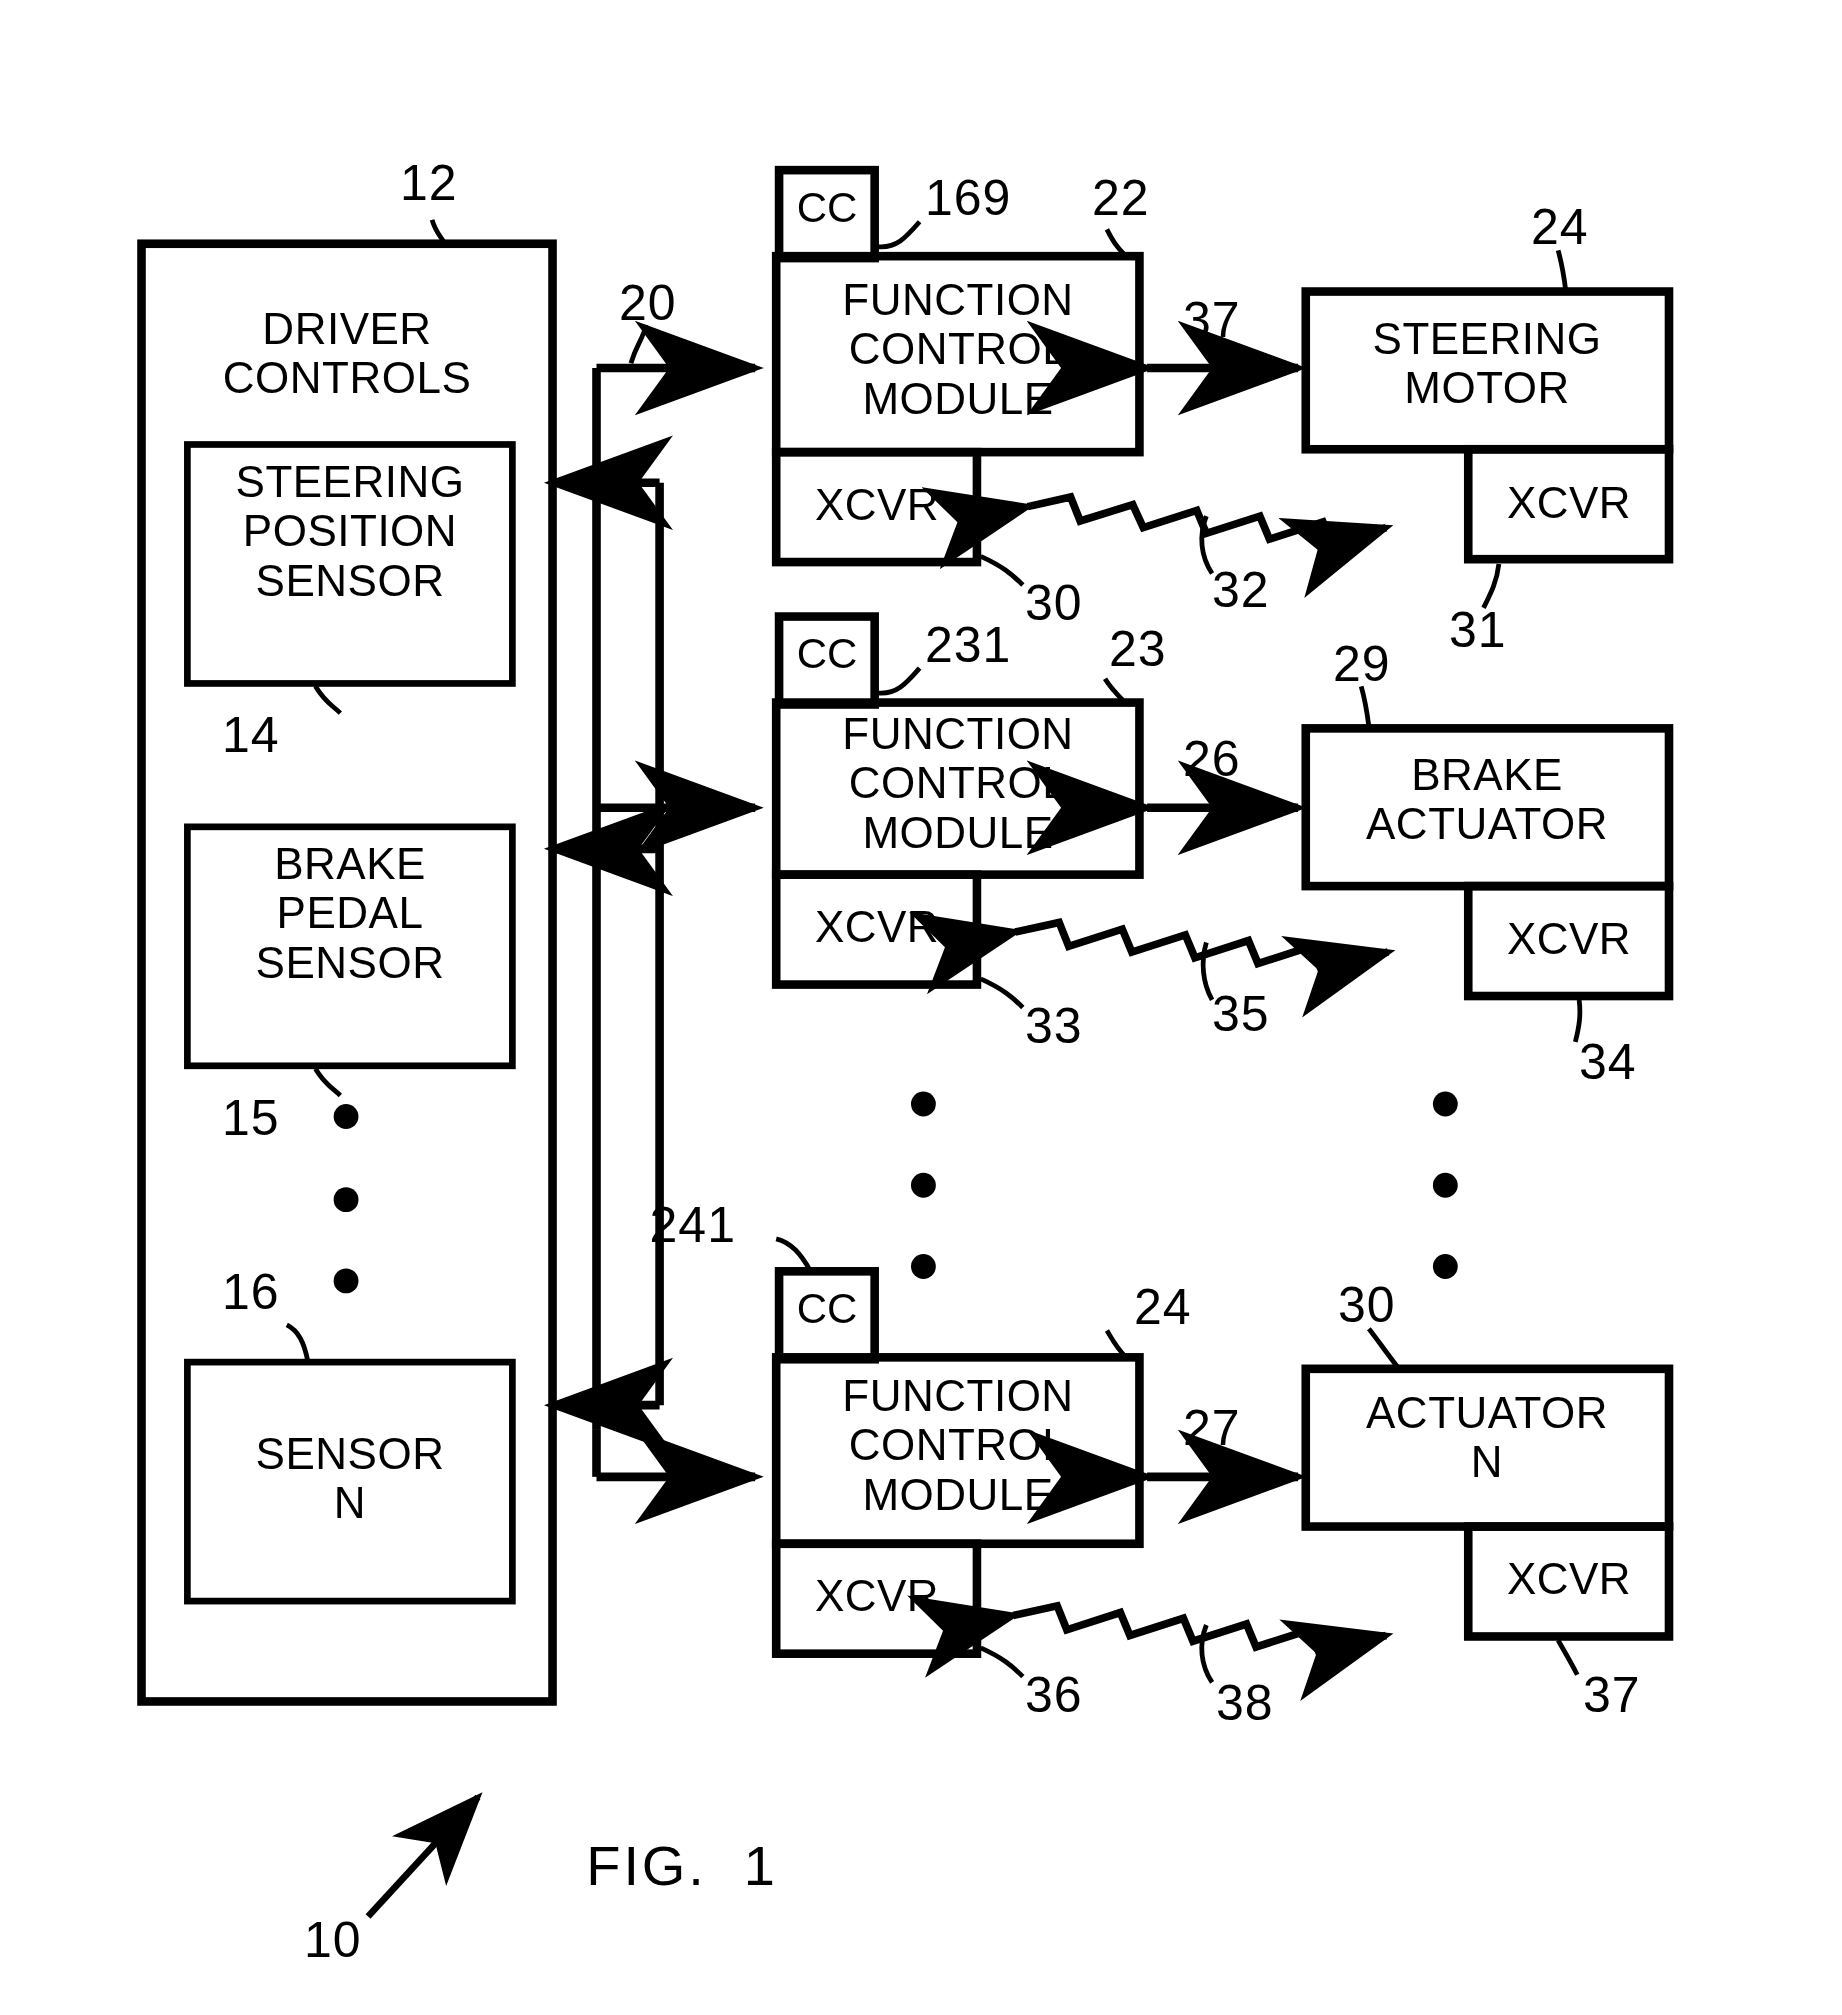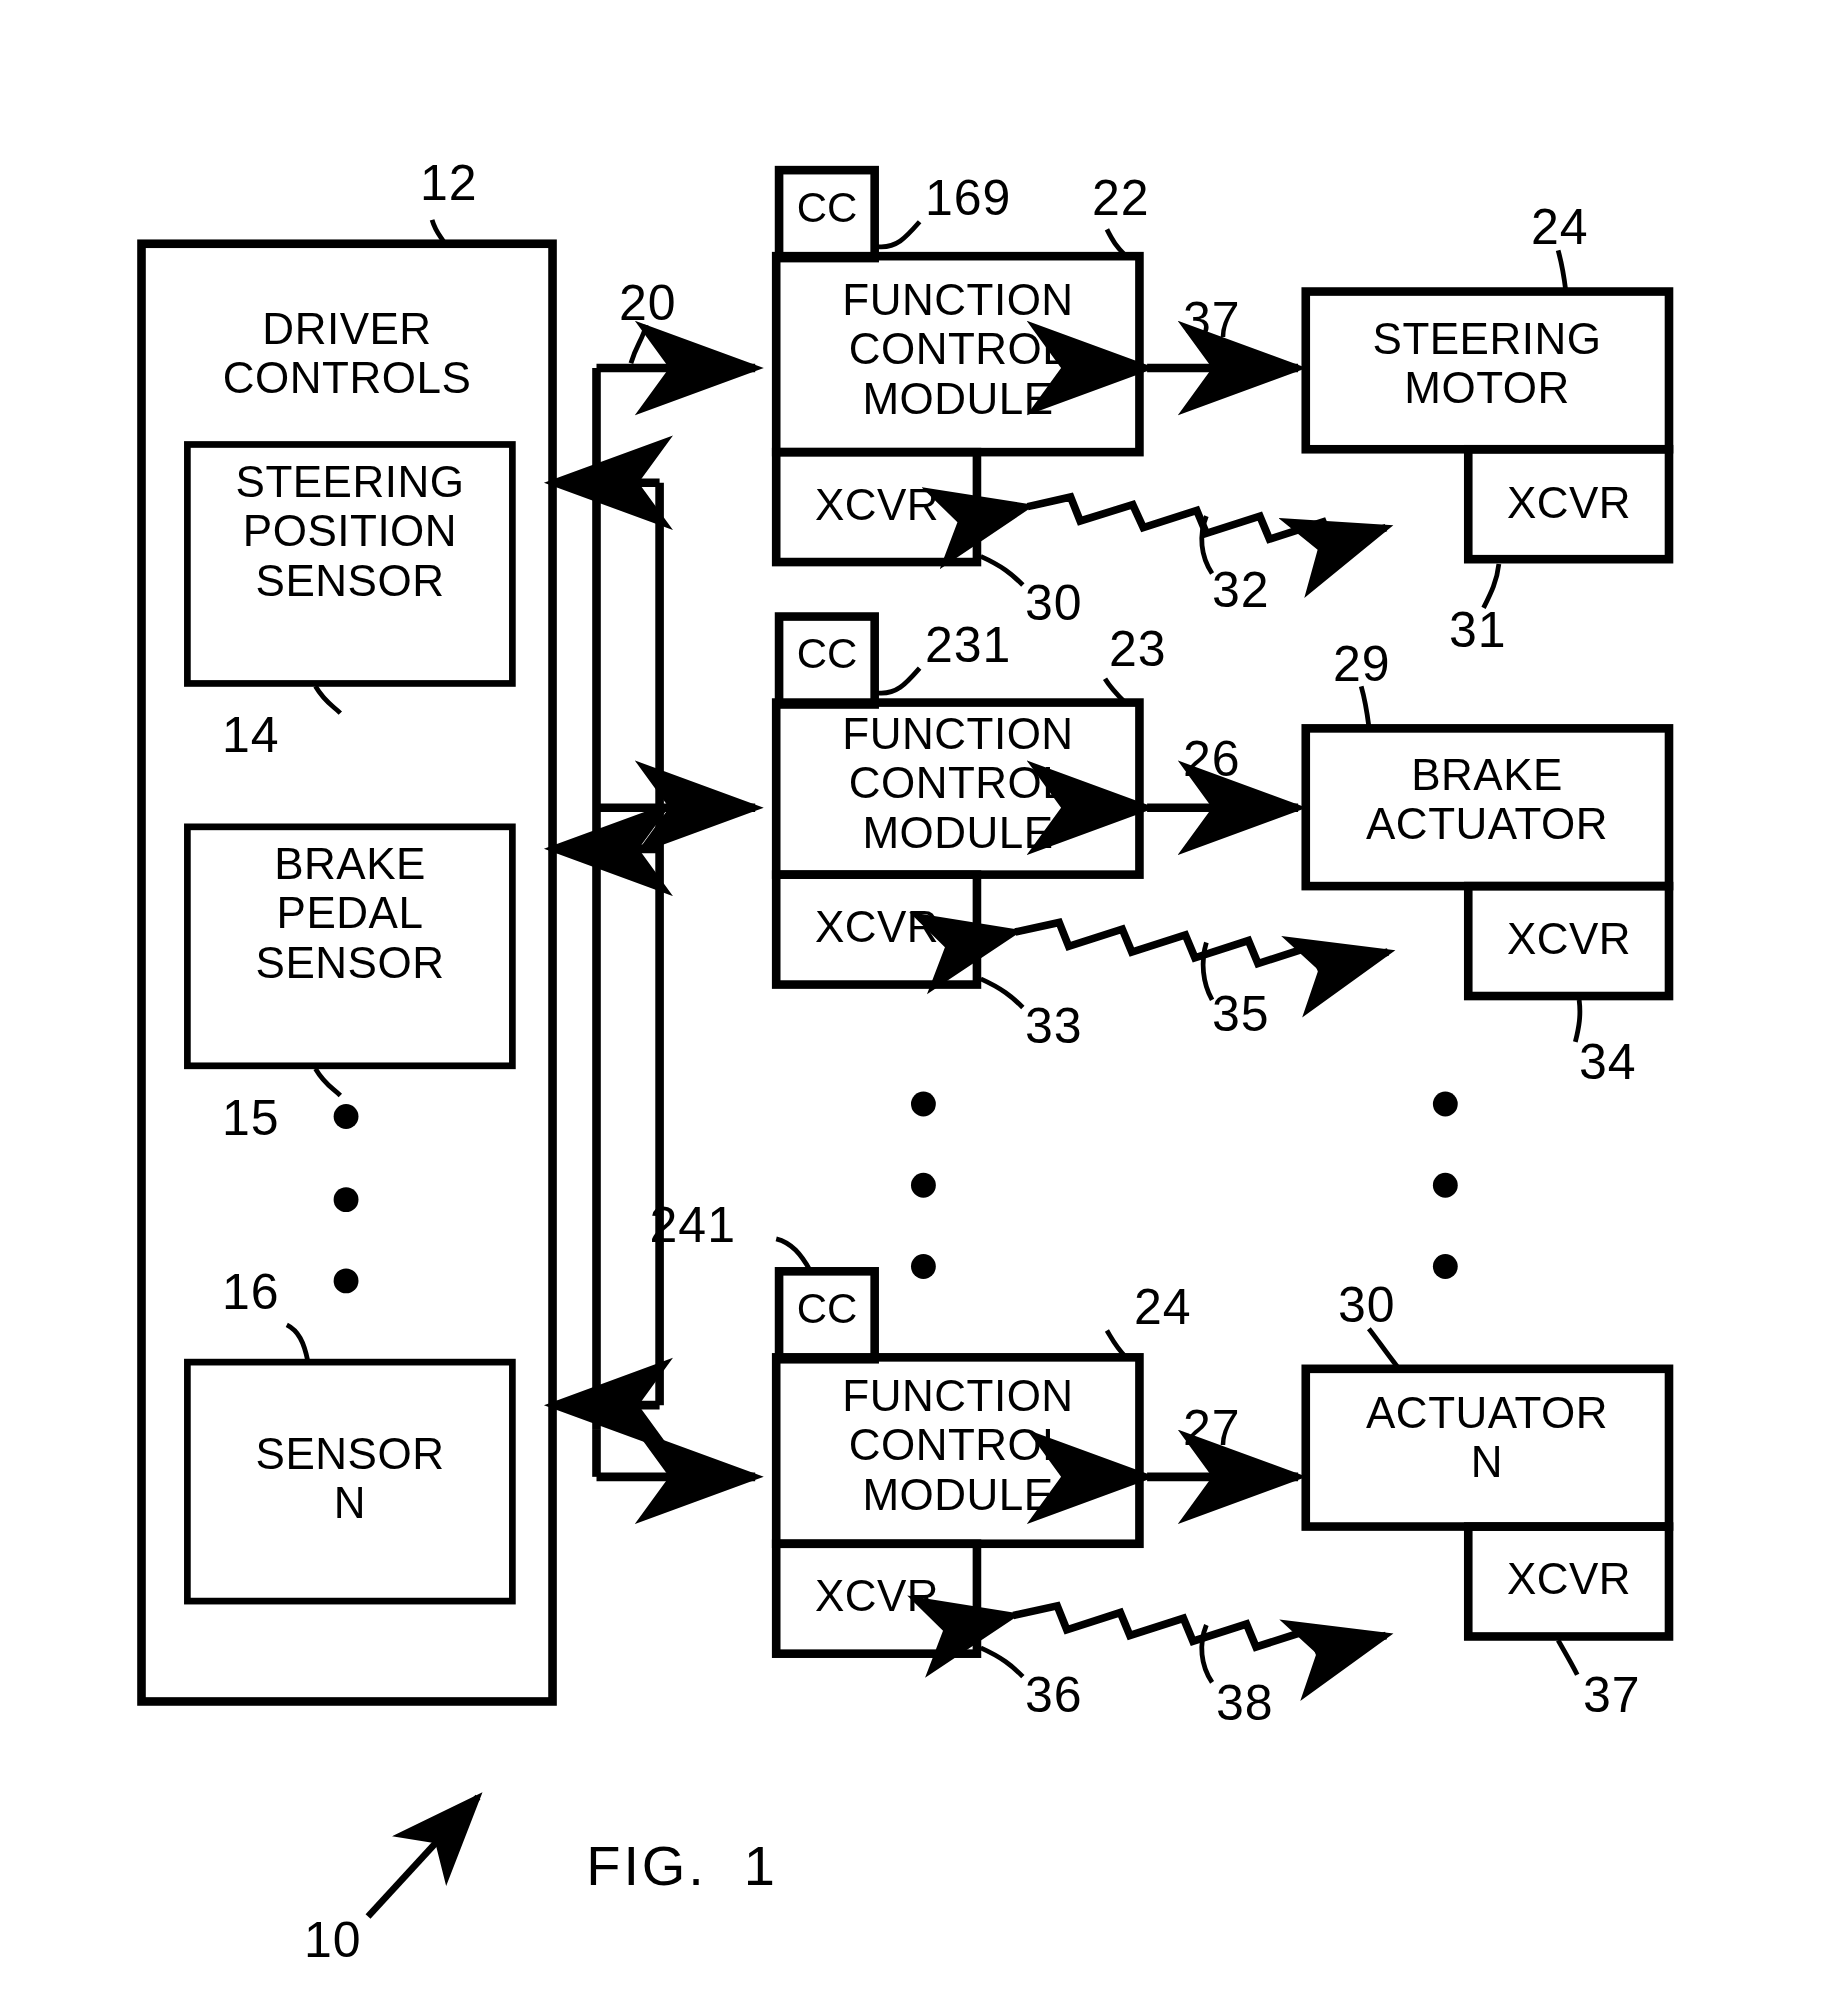--- a/index.html
+++ b/index.html
@@ -116,21 +116,21 @@
     <path d="M1630,1716 C1638,1730 1644,1740 1650,1752" fill="none" stroke="#000" stroke-width="5"></path>
     <line x1="1200" y1="1545" x2="1358" y2="1545" stroke="#000" stroke-width="9" marker-start="url(#ahs)" marker-end="url(#ahs)"></line>
     <path d="M1268,1512 C1262,1522 1268,1530 1272,1542" fill="none" stroke="#000" stroke-width="5"></path>
     <path d="M1060,1690 L1106,1680 L1116,1705 L1172,1687 L1182,1711 L1238,1693 L1248,1717 L1304,1699 L1314,1723 L1370,1705 L1380,1729 L1450,1711" fill="none" stroke="#000" stroke-width="8" marker-start="url(#ah)" marker-end="url(#ah)"></path>
     <path d="M1268,1760 C1256,1742 1254,1720 1262,1700" fill="none" stroke="#000" stroke-width="5"></path>
 
     <line x1="385" y1="2005" x2="500" y2="1880" stroke="#000" stroke-width="7" marker-end="url(#ah)"></line>
   </svg>
 
   <div class="lbl boxtext ctr" style="left:347px;top:304px;"><span>DRIVER</span><br><span>CONTROLS</span></div>
-  <div class="lbl refnum" style="left:420px;top:155px;">12</div>
+  <div class="lbl refnum" style="left:400px;top:155px;">12</div>
 
   <div class="lbl boxtext ctr" style="left:350px;top:457px;"><span>STEERING</span><br><span>POSITION</span><br><span>SENSOR</span></div>
   <div class="lbl refnum" style="left:222px;top:707px;">14</div>
 
   <div class="lbl boxtext ctr" style="left:350px;top:839px;"><span>BRAKE</span><br><span>PEDAL</span><br><span>SENSOR</span></div>
   <div class="lbl refnum" style="left:222px;top:1090px;">15</div>
 
   <div class="lbl boxtext ctr" style="left:350px;top:1429px;"><span>SENSOR</span><br><span>N</span></div>
   <div class="lbl refnum" style="left:222px;top:1264px;">16</div>
 

